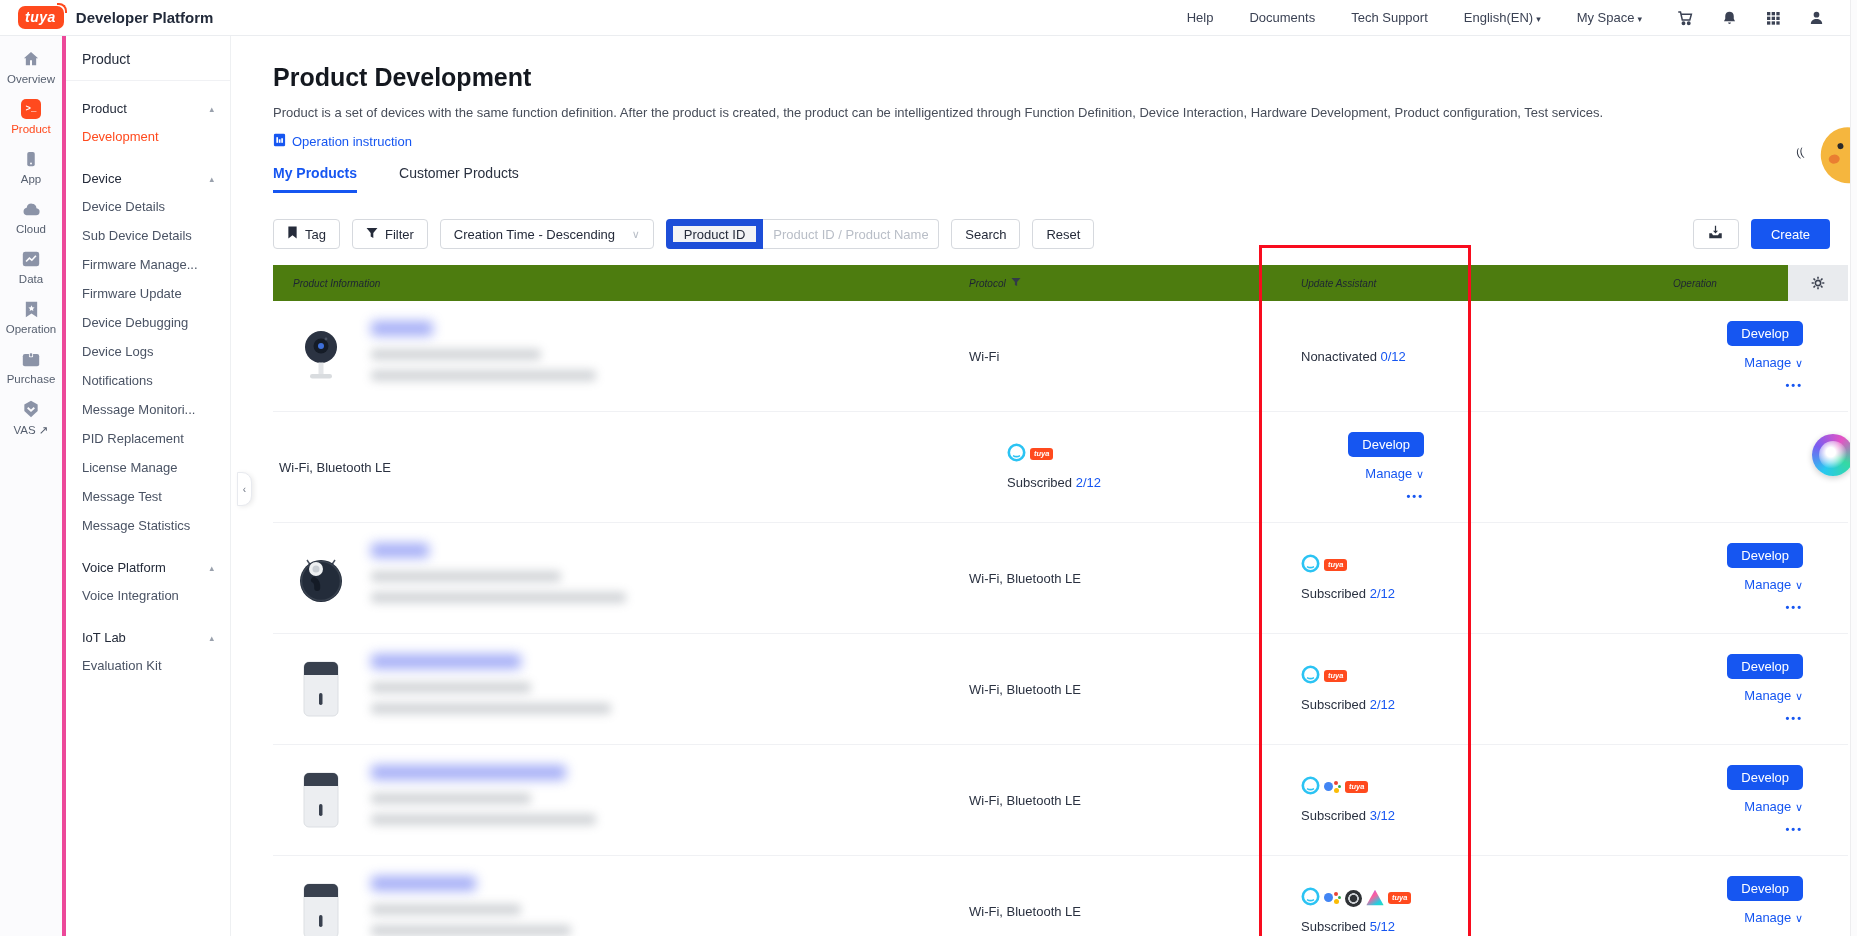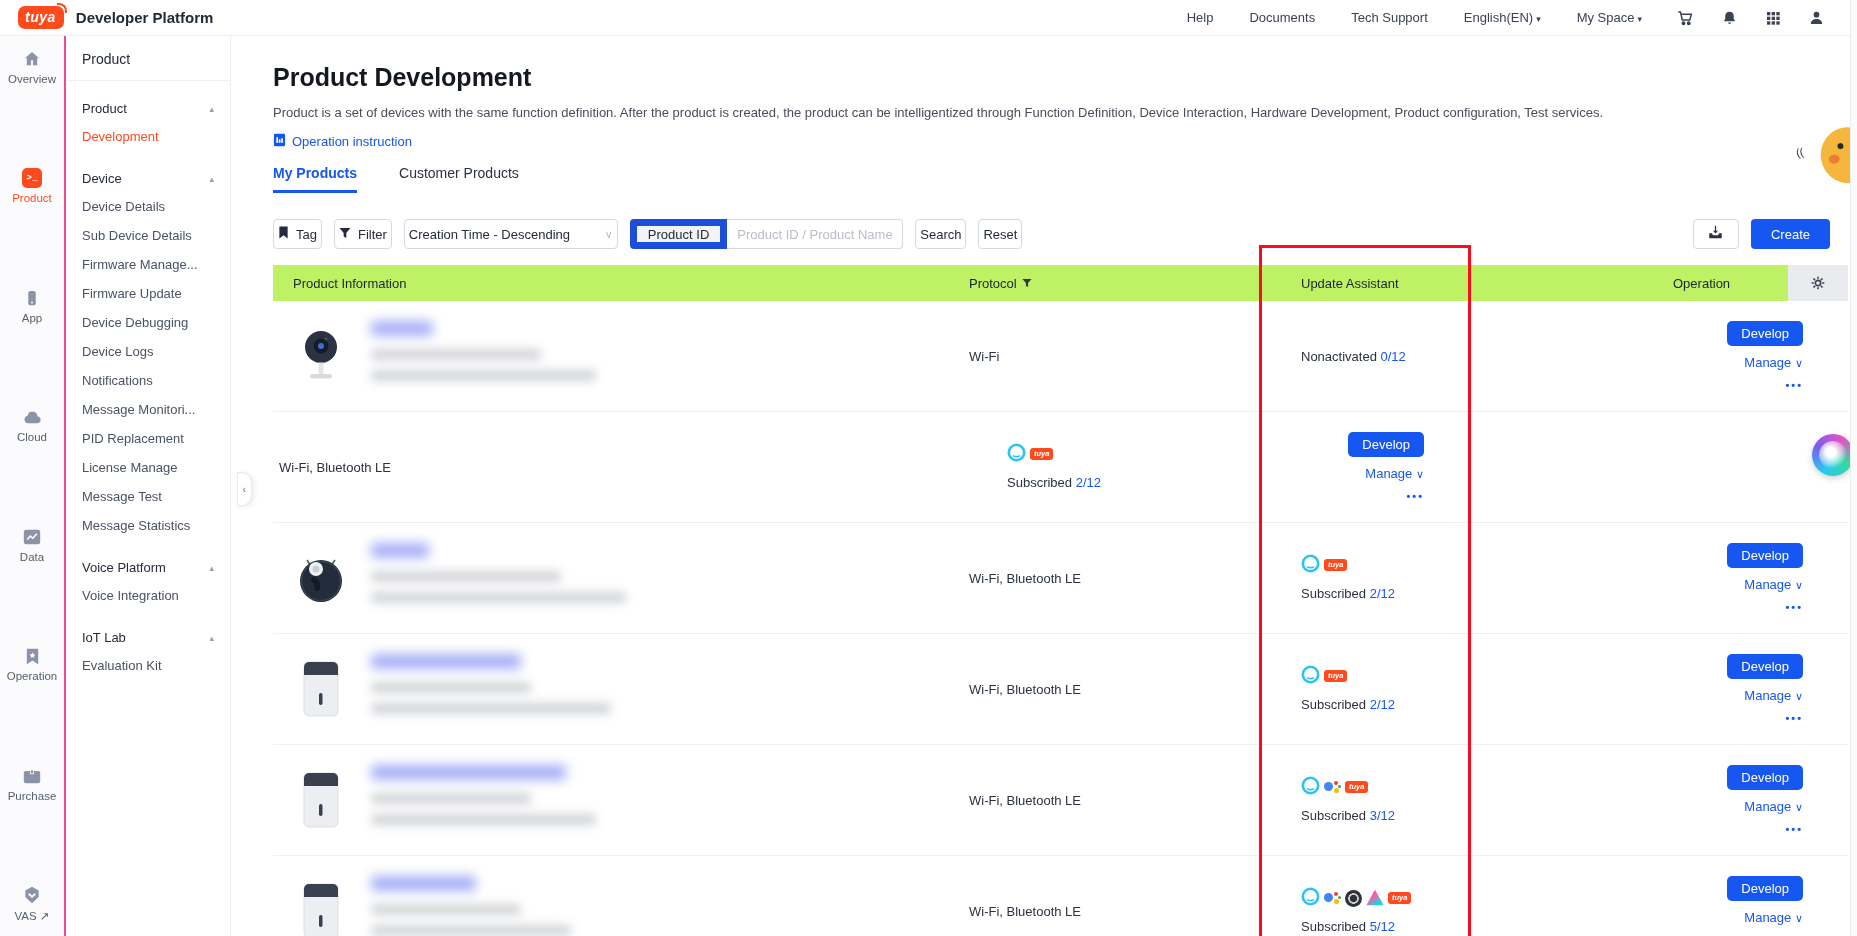--- a/index.html
+++ b/index.html
@@ -15,21 +15,21 @@
   .topnav { margin-left:auto; display:flex; align-items:center; gap:36px; font-size:13px; color:#3b4254; }
   .topnav a { cursor:pointer; white-space:nowrap; }
   .topnav .caret { font-size:9px; color:#3b4254; margin-left:3px; }
   .topicons { display:flex; align-items:center; gap:27px; margin-left:34px; margin-right:14px; }
   .topicons svg { display:block; }
 
   
   .body { display:flex; height:900px; }
 
   
-  .rail { width:66px; background:#fbfbfd; border-right:2px solid #ec4899; padding-top:12px; display:flex; flex-direction:column; align-items:center;justify-content:space-between; }
+  .rail { width:66px; background:#fbfbfd; border-right:4px solid #ec4899; padding-top:12px; display:flex; flex-direction:column; align-items:center; }
   .rail-item { width:100%; display:flex; flex-direction:column; align-items:center; margin-bottom:13px; cursor:pointer; }
   .rail-item .ric { height:22px; display:flex; align-items:center; justify-content:center; }
   .rail-item .rlab { font-size:11.5px; color:#555e6e; margin-top:3px; }
   .rail-item.active .rlab { color:var(--tuya); }
   .prod-ic { width:20px; height:20px; background:var(--tuya); border-radius:5px; color:#fff; font-family:"Liberation Mono",monospace; font-size:9px; font-weight:bold; display:flex; align-items:center; justify-content:center; }
 
   
   .sidenav { width:165px; background:#fff; border-right:1px solid #eef0f2; font-size:13px; }
   .sn-title { font-size:14px; color:#242b3a; padding:15px 16px 13px; border-bottom:1px solid #f0f1f4; }
   .sn-sec { margin-top:14px; }
@@ -45,35 +45,35 @@
   .main { flex:1; padding-left:42px; position:relative; background:#fff; }
   .page-title { margin-top:27px; font-size:25px; font-weight:600; color:#14181f; }
   .page-desc { margin-top:13px; font-size:13px; color:#474d59; padding-right:30px; }
   .instr { margin-top:13px; display:flex; align-items:center; gap:6px; color:var(--accent); font-size:13px; cursor:pointer; width:max-content; }
   .tabs { margin-top:15px; display:flex; gap:42px; font-size:14px; }
   .tab { padding-bottom:9px; color:#2a3140; cursor:pointer; border-bottom:3px solid transparent; }
   .tab.active { color:var(--accent); font-weight:700; border-bottom-color:var(--accent); }
 
   
   .toolbar { margin-top:26px; display:flex; align-items:center; gap:12px; padding-right:27px; }
-  .tbtn { height:30px; display:inline-flex; align-items:center; gap:7px; padding:0 4px; border:1px solid #d6d9de; border-radius:4px; background:#fff; font-size:13px; color:#252b3a; cursor:pointer; font-family:inherit; }
+  .tbtn { height:30px; display:inline-flex; align-items:center; gap:7px; padding:0 13px; border:1px solid #d6d9de; border-radius:4px; background:#fff; font-size:13px; color:#252b3a; cursor:pointer; font-family:inherit; }
   .sortsel { width:214px; justify-content:space-between; }
   .sortsel .caret { color:#b9bec7; font-size:11px; }
   .searchgrp { display:flex; height:30px; }
   .searchgrp .prefix { display:flex; align-items:center; background:#f2f3f5; border:7px solid #1d4ed8; border-radius:4px 0 0 4px; padding:0 11px; font-size:13px; color:#252b3a; cursor:pointer; }
   .searchgrp input { width:176px; border:1px solid #d6d9de; border-left:none; border-radius:0 4px 4px 0; padding:0 10px; font-size:13px; color:#252b3a; outline:none; font-family:inherit; }
   .searchgrp input::placeholder { color:#b9bec7; }
   .spacer { flex:1; }
   .iconbtn { width:46px; height:30px; display:flex; align-items:center; justify-content:center; border:1px solid #d6d9de; border-radius:4px; background:#fff; cursor:pointer; }
   .create-btn { height:30px; padding:0 20px; background:var(--accent); color:#fff; border:none; border-radius:4px; font-size:13px; cursor:pointer; font-family:inherit; }
 
   
   .table { margin-top:16px; margin-right:9px; }
   .thead, .trow { display:grid; grid-template-columns:690px 294px 212px 1fr; }
-  .thead { height:36px; background:#bef264; align-items:center; font-size:13px; color:#1d2433; font-weight:500; }
+  .thead { height:36px; background:#4d7c0f; align-items:center; font-size:10px; color:#1d2433; font-weight:500;font-style:italic; }
   .th-info { padding-left:20px; }
   .th-proto { padding-left:6px; display:flex; align-items:center; gap:5px; }
   .th-voice { padding-left:44px; }
   .th-op { display:flex; align-items:center; justify-content:space-between; }
   .th-op .oplabel { margin-left:204px; }
   .gear-cell { width:60px; height:36px; background:#e9ebee; display:flex; align-items:center; justify-content:center; cursor:pointer; }
 
   .trow { height:111px; border-bottom:1px solid #f0f1f4; align-items:center; }
   .c-info { display:flex; align-items:center; gap:24px; padding-left:22px; }
   .pimg { width:52px; display:flex; justify-content:center; }

